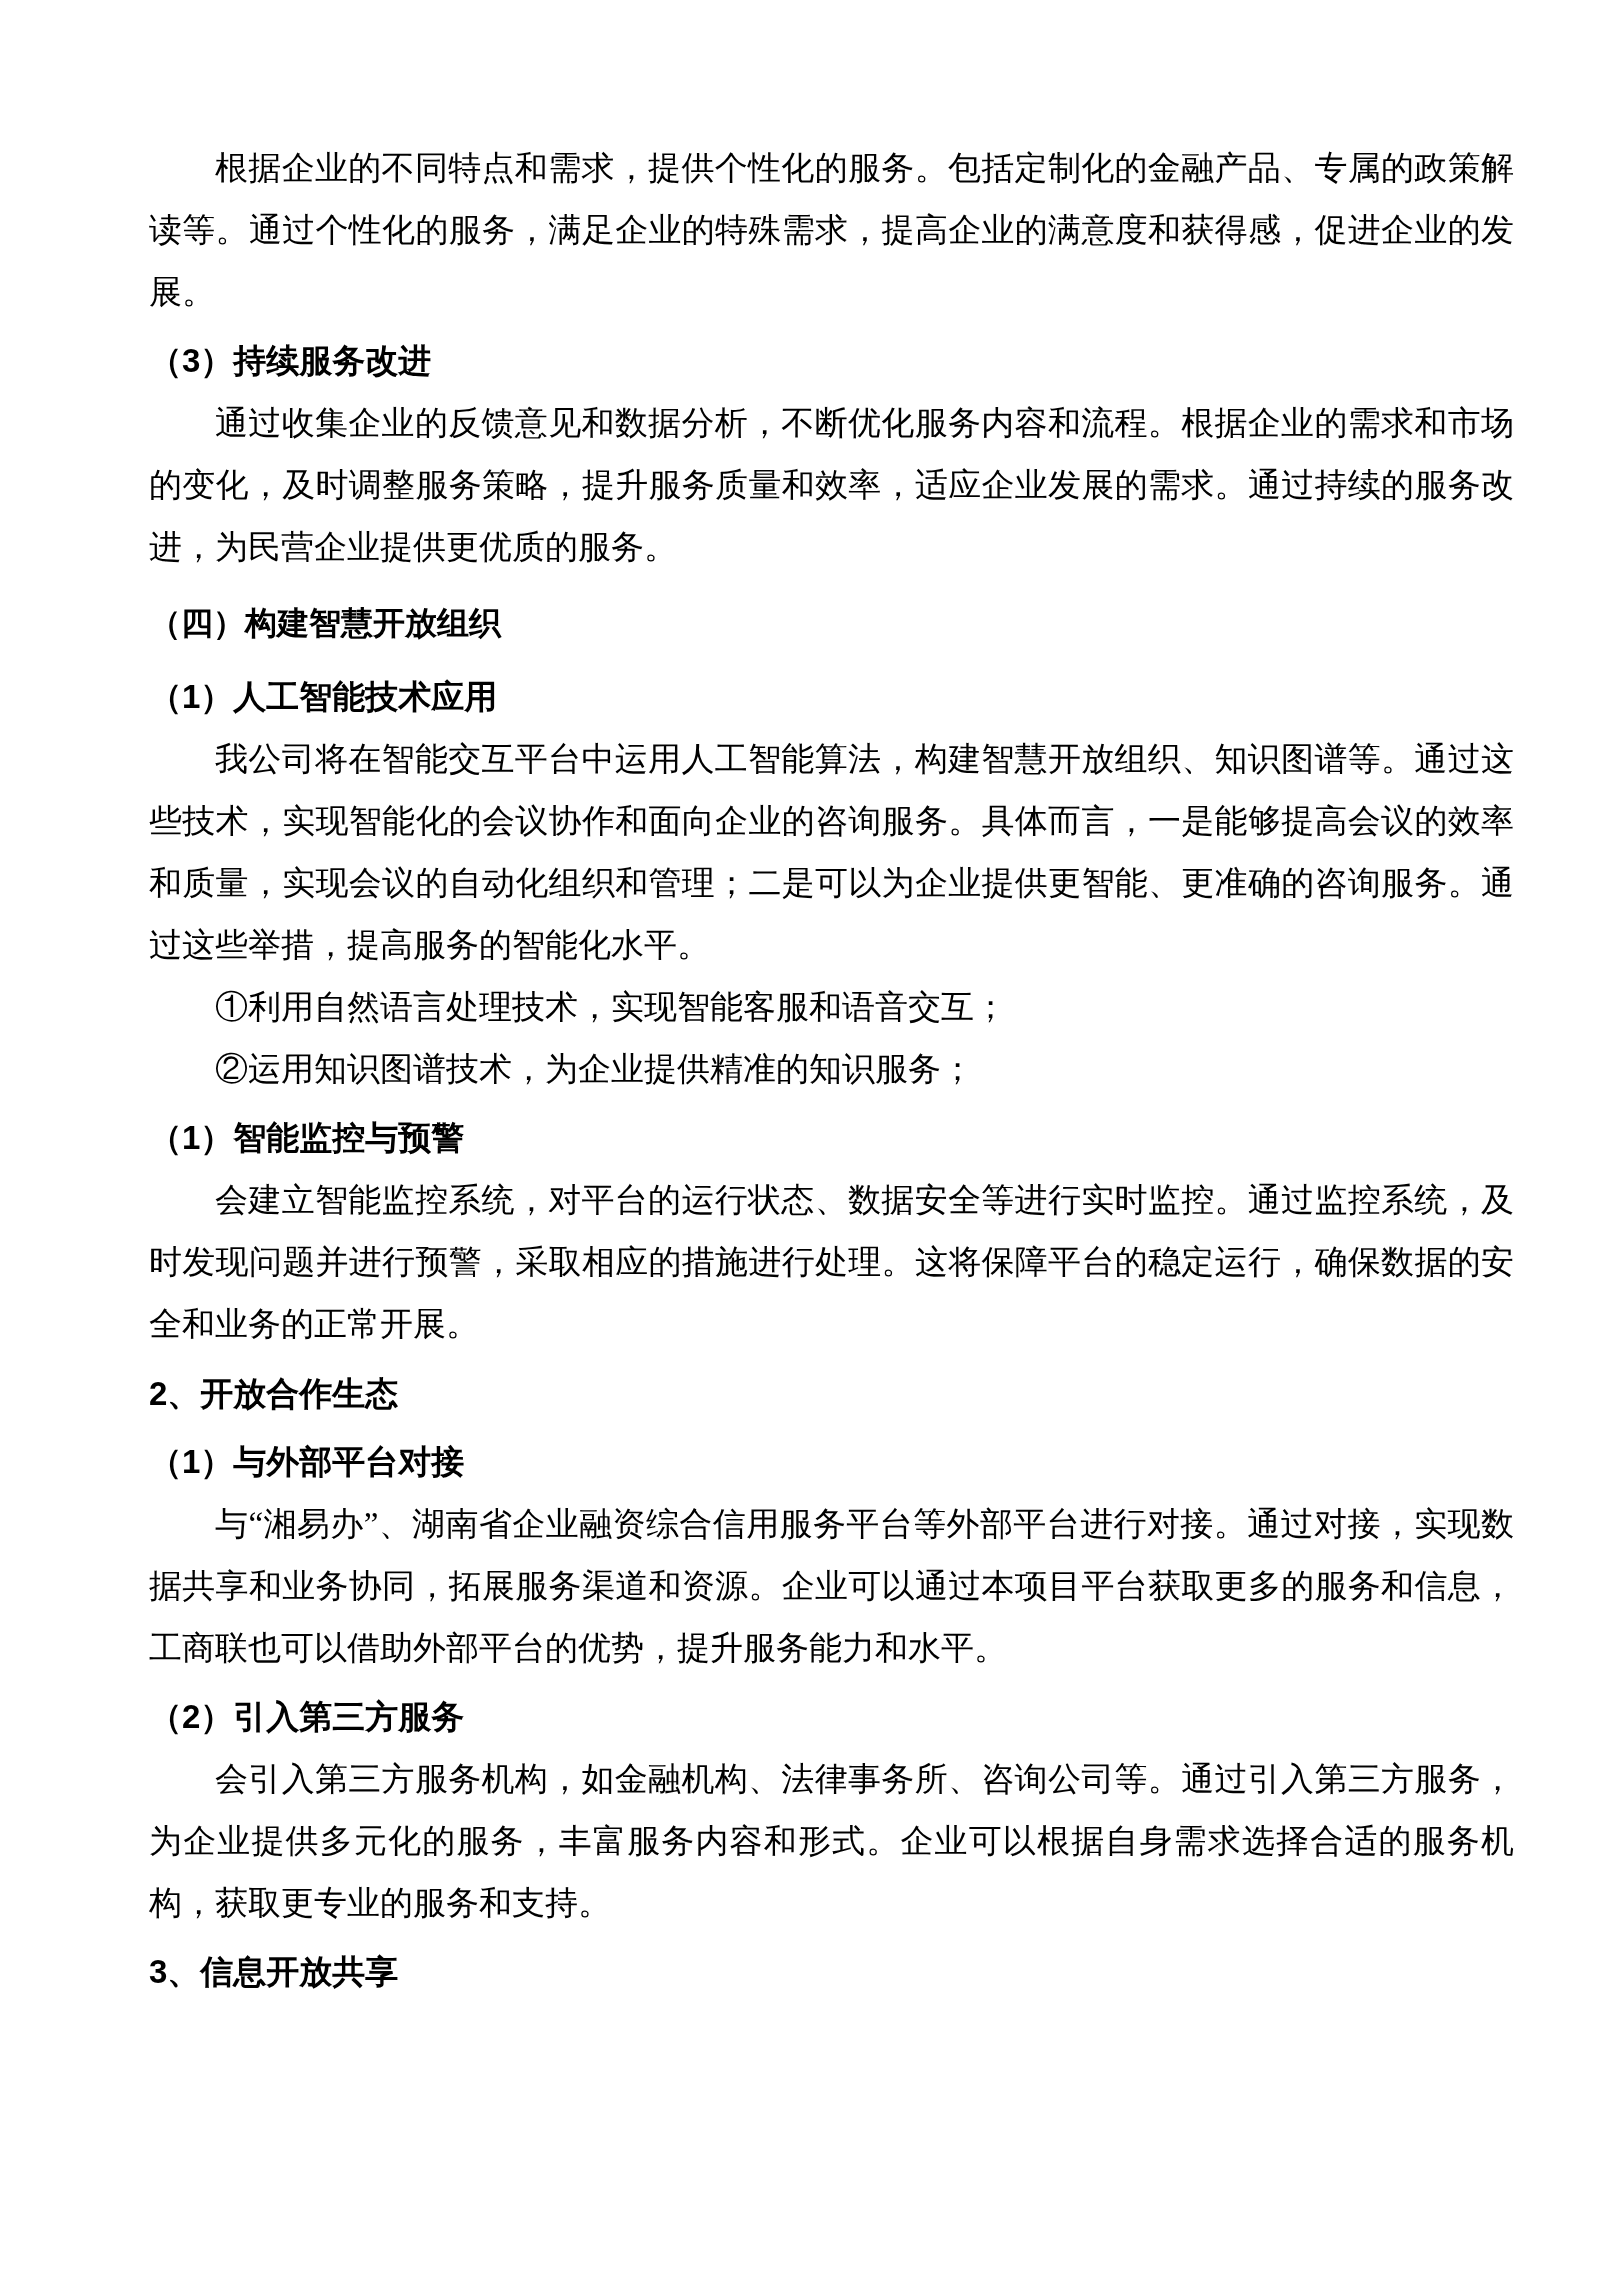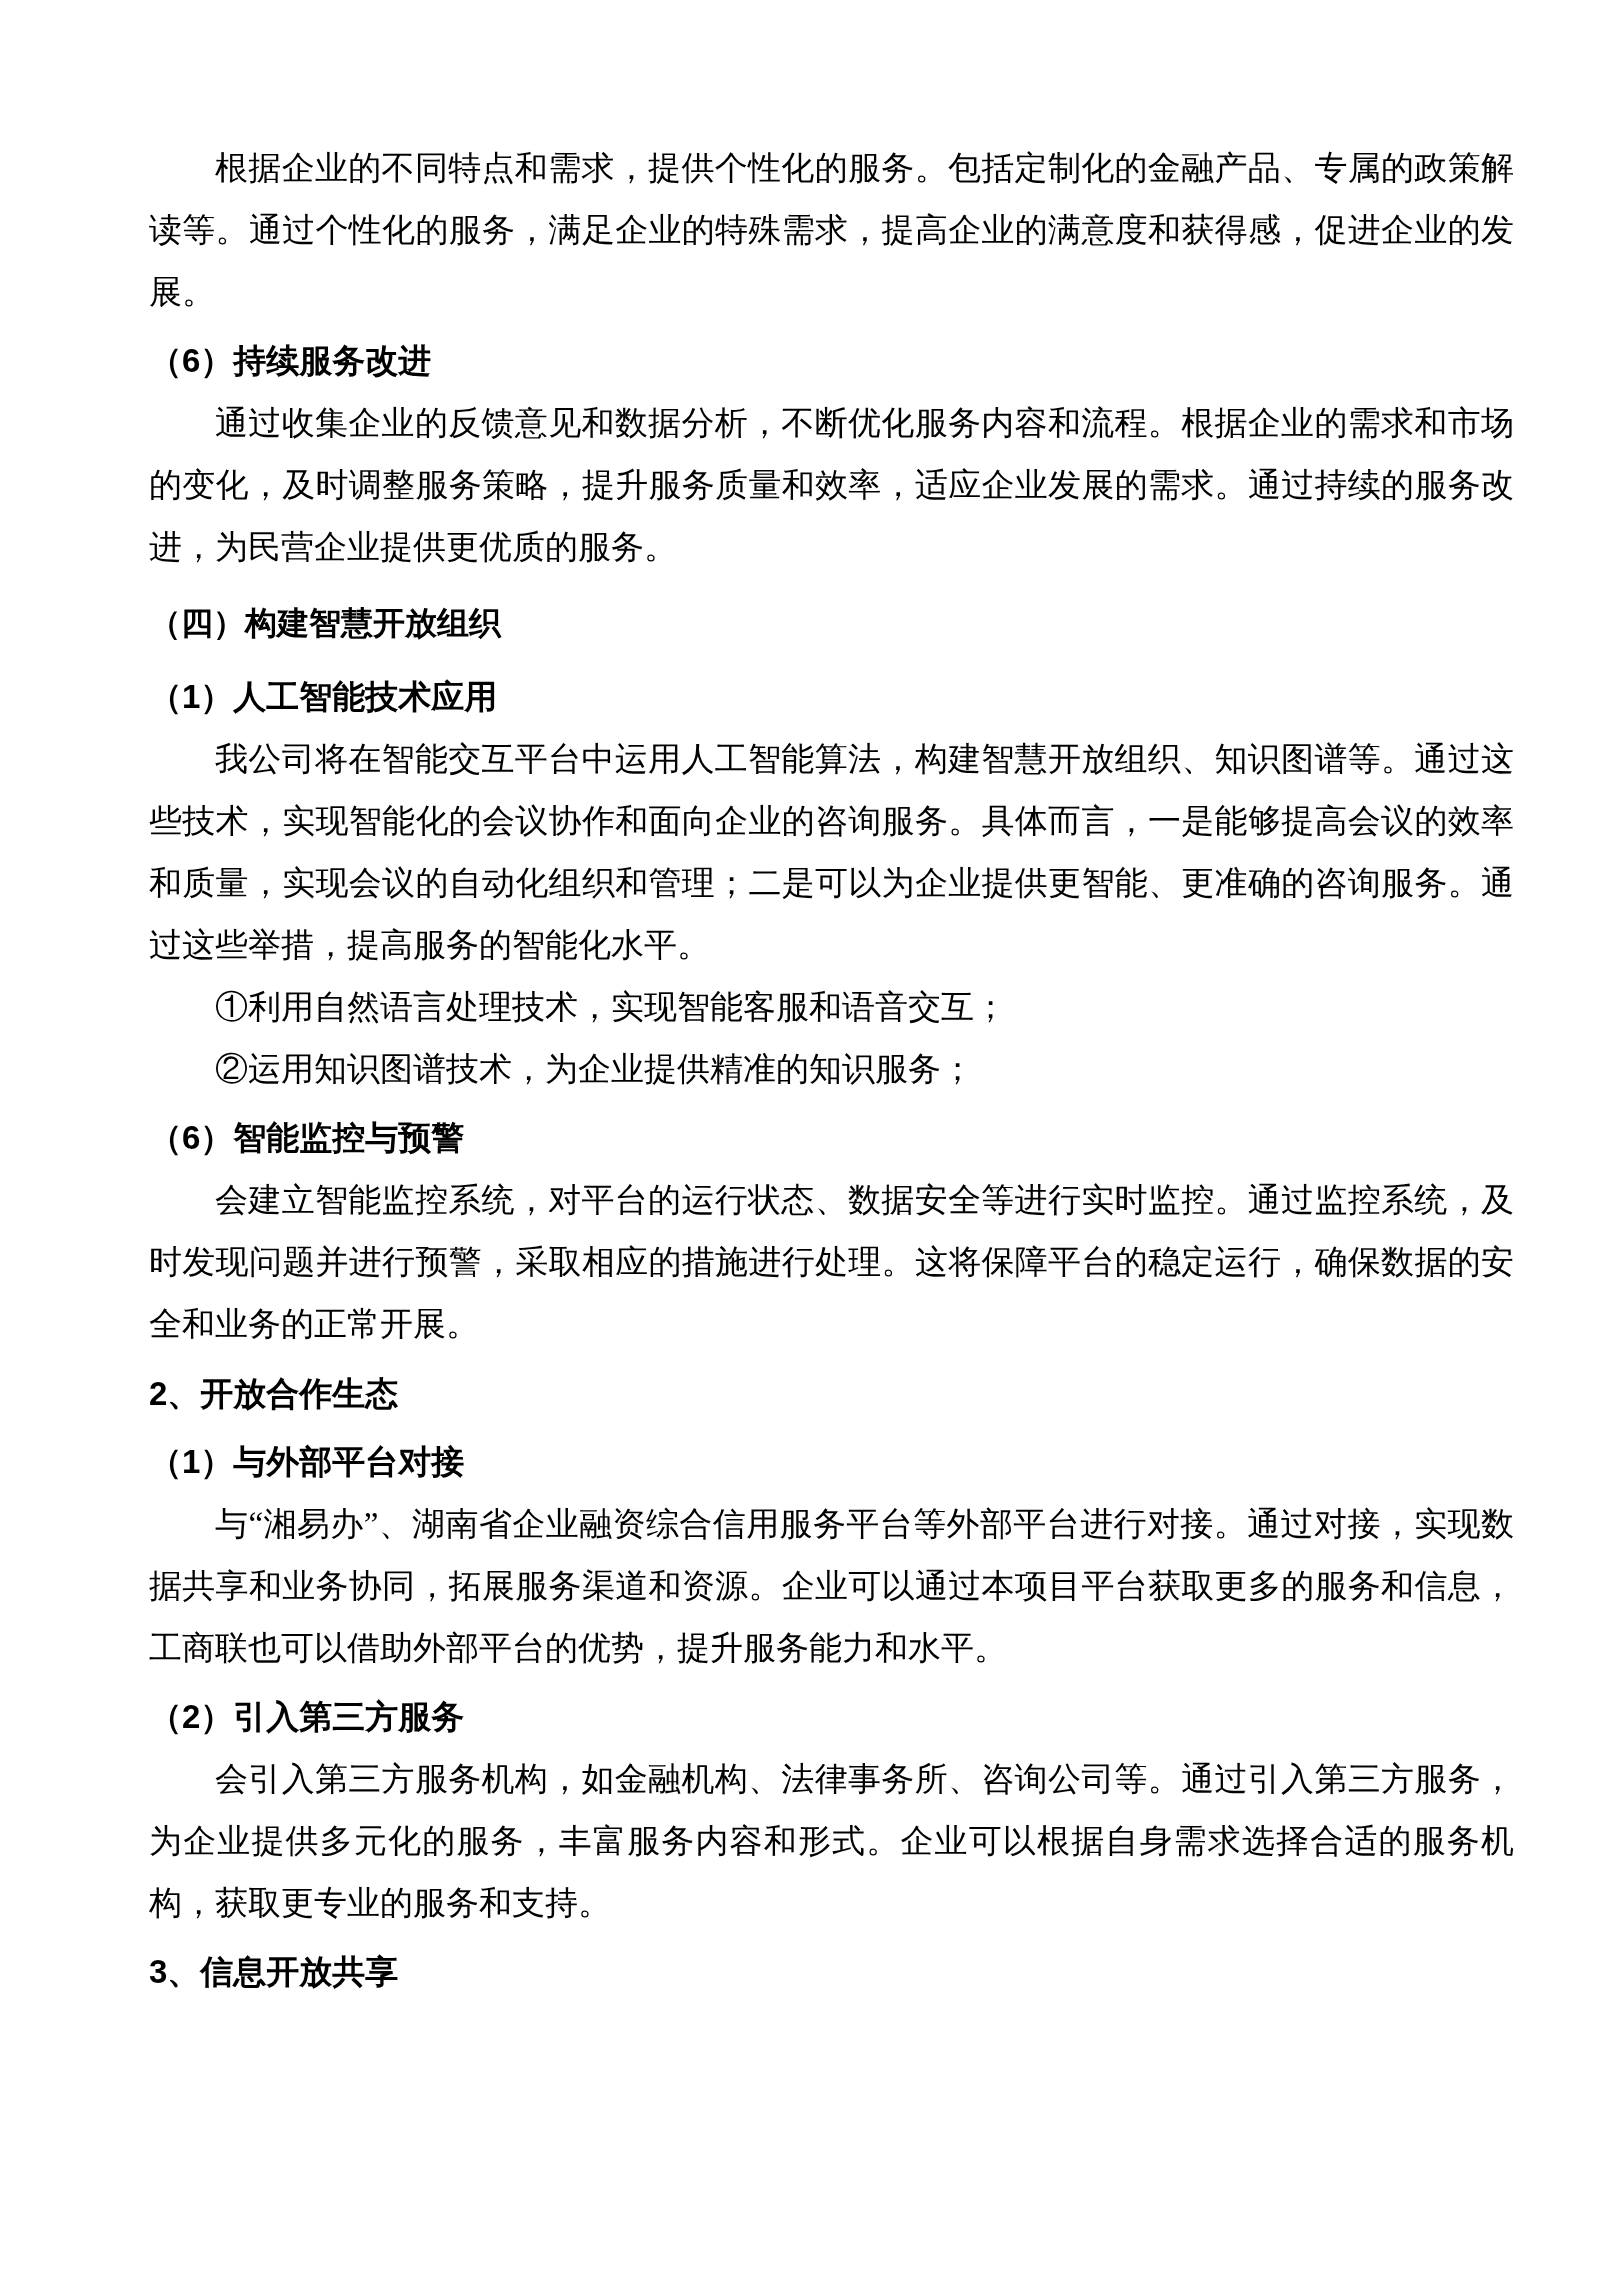--- a/index.html
+++ b/index.html
@@ -70,35 +70,35 @@
   }
 </style>
 </head>
 <body>
 
 <div class="page">
   <div class="content">
 
     <p class="para">根据企业的不同特点和需求，提供个性化的服务。包括定制化的金融产品、专属的政策解读等。通过个性化的服务，满足企业的特殊需求，提高企业的满意度和获得感，促进企业的发展。</p>
 
-    <div class="h3">（6）持续服务改进</div>
+    <div class="h3">（3）持续服务改进</div>
 
     <p class="para">通过收集企业的反馈意见和数据分析，不断优化服务内容和流程。根据企业的需求和市场的变化，及时调整服务策略，提升服务质量和效率，适应企业发展的需求。通过持续的服务改进，为民营企业提供更优质的服务。</p>
 
     <div class="h1">（四）构建智慧开放组织</div>
 
 
     <div class="h3">（1）人工智能技术应用</div>
 
     <p class="para">我公司将在智能交互平台中运用人工智能算法，构建智慧开放组织、知识图谱等。通过这些技术，实现智能化的会议协作和面向企业的咨询服务。具体而言，一是能够提高会议的效率和质量，实现会议的自动化组织和管理；二是可以为企业提供更智能、更准确的咨询服务。通过这些举措，提高服务的智能化水平。</p>
 
     <p class="list-line">①利用自然语言处理技术，实现智能客服和语音交互；</p>
     <p class="list-line">②运用知识图谱技术，为企业提供精准的知识服务；</p>
 
-    <div class="h3">（6）智能监控与预警</div>
+    <div class="h3">（1）智能监控与预警</div>
 
     <p class="para">会建立智能监控系统，对平台的运行状态、数据安全等进行实时监控。通过监控系统，及时发现问题并进行预警，采取相应的措施进行处理。这将保障平台的稳定运行，确保数据的安全和业务的正常开展。</p>
 
     <div class="h2">2、开放合作生态</div>
 
     <div class="h3">（1）与外部平台对接</div>
 
     <p class="para">与“湘易办”、湖南省企业融资综合信用服务平台等外部平台进行对接。通过对接，实现数据共享和业务协同，拓展服务渠道和资源。企业可以通过本项目平台获取更多的服务和信息，工商联也可以借助外部平台的优势，提升服务能力和水平。</p>
 
     <div class="h3">（2）引入第三方服务</div>

